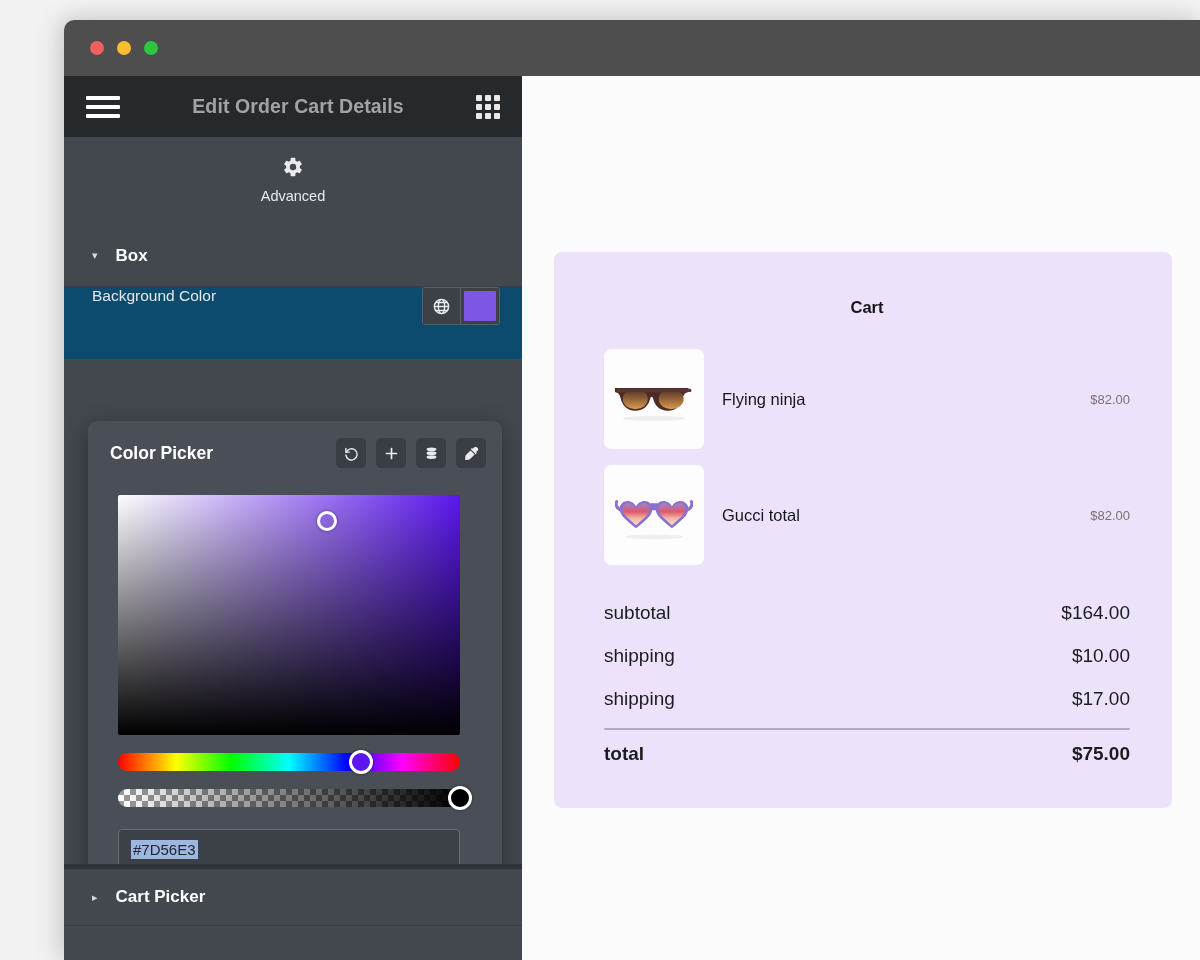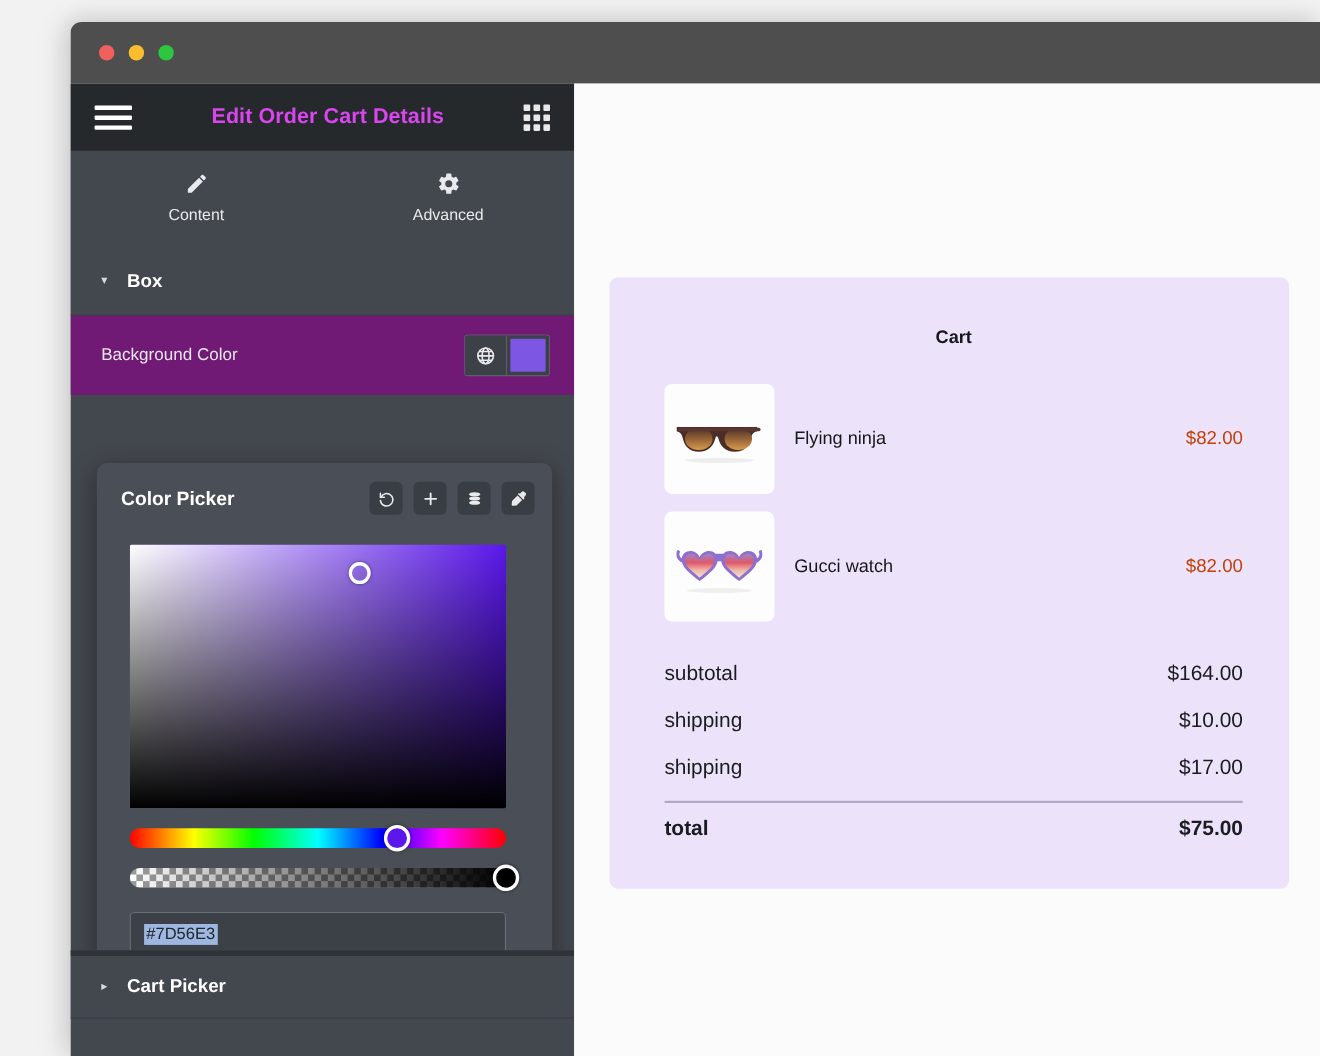--- a/index.html
+++ b/index.html
@@ -66,21 +66,21 @@
     display: flex;
     align-items: center;
     padding: 0 22px;
     position: relative;
   }
   #hamburger { width: 34px; display: flex; flex-direction: column; gap: 5px; cursor: pointer; }
   #hamburger span { display: block; height: 4px; background: #fff; border-radius: 1px; }
   #panel-title {
     flex: 1;
     text-align: center;
-    color: #d946ef;
+    color: #a3a3a3;
     font-size: 19.5px;
     font-weight: 600;
     letter-spacing: .1px;
   }
   #grid-icon {
     width: 24px; height: 24px;
     display: grid;
     grid-template-columns: repeat(3, 1fr);
     grid-template-rows: repeat(3, 1fr);
     gap: 3px;
@@ -117,23 +117,22 @@
     cursor: pointer;
   }
   .section-header.separated { border-top: 5px solid #2f3237; }
   .section-header .caret { color: #d7d8da; font-size: 11px; line-height: 1; }
   .section-header .sh-title { color: #ffffff; font-size: 17px; font-weight: 700; }
 
   
   .control-row {
     height: 72px;
     display: flex;
-    align-items: center;
     padding: 0 22px 0 28px;
-    background: #701a75;
+    background: #0c4a6e;
   }
   .control-label { color: #e6e7e9; font-size: 15.5px; flex: 1; }
   .color-control {
     display: flex;
     border: 1px solid #5b5f67;
     border-radius: 3px;
     overflow: hidden;
     height: 38px;
   }
   .cc-globe {
@@ -263,21 +262,21 @@
     height: 116px;
   }
   .thumb {
     width: 100px; height: 100px;
     background: #fdfdfd;
     border-radius: 7px;
     flex: 0 0 100px;
     display: flex; align-items: center; justify-content: center;
   }
   .item-name { flex: 1; padding-left: 18px; font-size: 16.5px; color: #16171b; }
-  .item-price { font-size: 17px; color: #c2410c; margin-left: 41px; }
+  .item-price { font-size: 13px; color: #737373; margin-left: 41px; }
 
   .totals { margin-top: 18px; }
   .total-row {
     display: flex;
     justify-content: space-between;
     align-items: center;
     height: 43px;
     font-size: 19px;
     color: #1b1c20;
   }
@@ -316,28 +315,20 @@
               <i></i>
               <i></i>
               <i></i>
               <i></i>
               <i></i>
           </div>
         </div>
 
         <div id="tabs">
 
-          <div class="tab">
-            <span class="tab-ico">
-              <svg width="22" height="22" viewBox="0 0 24 24" fill="#e9eaec">
-                <path d="M3 17.2V21h3.8L17.9 9.9l-3.8-3.8L3 17.2zM20.7 7.1c.4-.4.4-1 0-1.4l-2.4-2.4c-.4-.4-1-.4-1.4 0l-1.8 1.8 3.8 3.8 1.8-1.8z"></path>
-              </svg>
-            </span>
-            <span class="tab-label">Content</span>
-          </div>
 
 
           <div class="tab">
             <span class="tab-ico">
               <svg width="22" height="22" viewBox="0 0 24 24" fill="#e9eaec">
                 <path d="M19.4 13a7.8 7.8 0 0 0 0-2l2.1-1.6a.5.5 0 0 0 .1-.6l-2-3.4a.5.5 0 0 0-.6-.2l-2.5 1a7.6 7.6 0 0 0-1.7-1L14.5 2.4a.5.5 0 0 0-.5-.4h-4a.5.5 0 0 0-.5.4L9.2 5.2a7.6 7.6 0 0 0-1.7 1l-2.5-1a.5.5 0 0 0-.6.2l-2 3.4a.5.5 0 0 0 .1.6L4.6 11a7.8 7.8 0 0 0 0 2l-2.1 1.6a.5.5 0 0 0-.1.6l2 3.4c.1.2.4.3.6.2l2.5-1c.5.4 1.1.8 1.7 1l.3 2.8c0 .2.2.4.5.4h4c.3 0 .5-.2.5-.4l.3-2.8c.6-.2 1.2-.6 1.7-1l2.5 1c.2.1.5 0 .6-.2l2-3.4a.5.5 0 0 0-.1-.6L19.4 13zM12 15.5A3.5 3.5 0 1 1 15.5 12 3.5 3.5 0 0 1 12 15.5z"></path>
               </svg>
             </span>
             <span class="tab-label">Advanced</span>
           </div>
@@ -467,21 +458,21 @@
                 <rect x="44" y="18" width="12" height="9" rx="2" fill="#8d6fd0"></rect>
                 <path d="M2 16c-2 4 1 8 4 10" stroke="#8d6fd0" stroke-width="4" fill="none" stroke-linecap="round"></path>
                 <path d="M98 16c2 4-1 8-4 10" stroke="#8d6fd0" stroke-width="4" fill="none" stroke-linecap="round"></path>
                 <path d="M27 50C16 41 6 34 6 25c0-6 5-10 10-10 5 0 9 3 11 7 2-4 6-7 11-7 5 0 10 4 10 10 0 9-10 16-21 25z" fill="#8d6fd0"></path>
                 <path d="M27 46C18 38 10 33 10 25c0-4 3-7 7-7 4 0 7 3 10 7 3-4 6-7 10-7 4 0 7 3 7 7 0 8-8 13-17 21z" fill="url(#lensB)"></path>
                 <path d="M73 50C62 41 52 34 52 25c0-6 5-10 10-10 5 0 9 3 11 7 2-4 6-7 11-7 5 0 10 4 10 10 0 9-10 16-21 25z" fill="#8d6fd0"></path>
                 <path d="M73 46C64 38 56 33 56 25c0-4 3-7 7-7 4 0 7 3 10 7 3-4 6-7 10-7 4 0 7 3 7 7 0 8-8 13-17 21z" fill="url(#lensB)"></path>
                 <ellipse cx="50" cy="61" rx="38" ry="3" fill="#e6e6e6" opacity=".6"></ellipse>
               </svg>
             </div>
-            <span class="item-name">Gucci watch</span>
+            <span class="item-name">Gucci total</span>
             <span class="item-price">$82.00</span>
           </div>
 
           <div class="totals">
             <div class="total-row">
               <span>subtotal</span>
               <span>$164.00</span>
             </div>
             <div class="total-row">
               <span>shipping</span>

